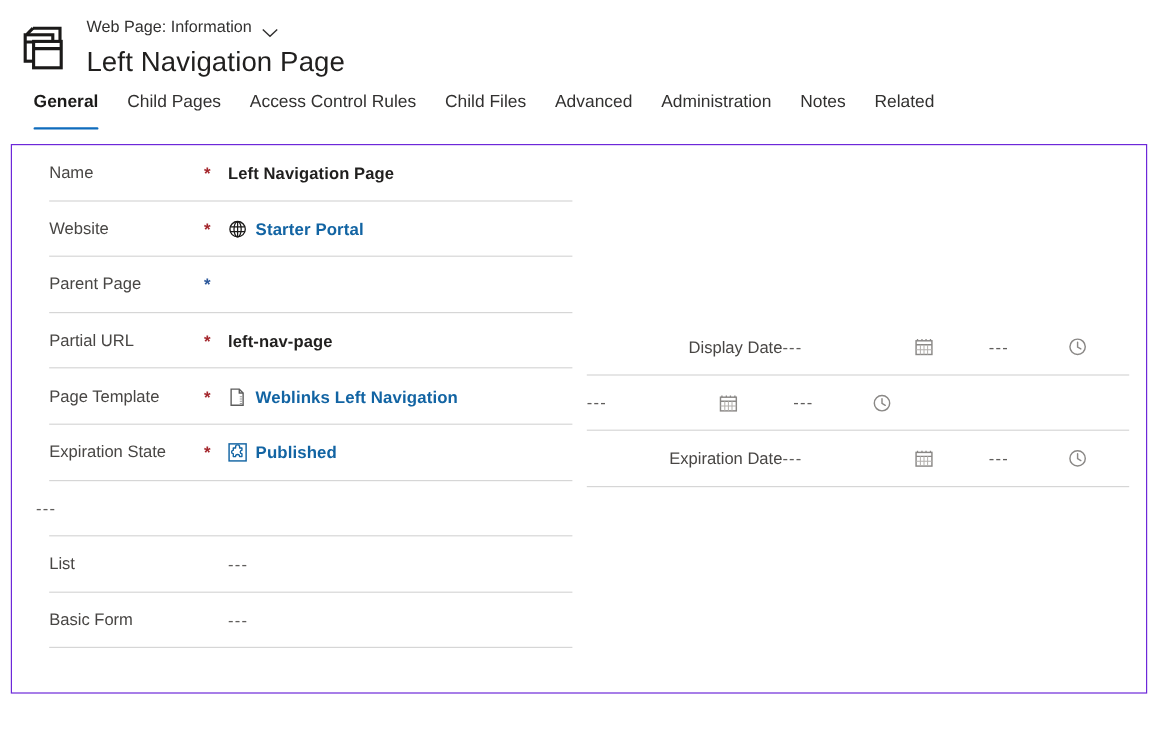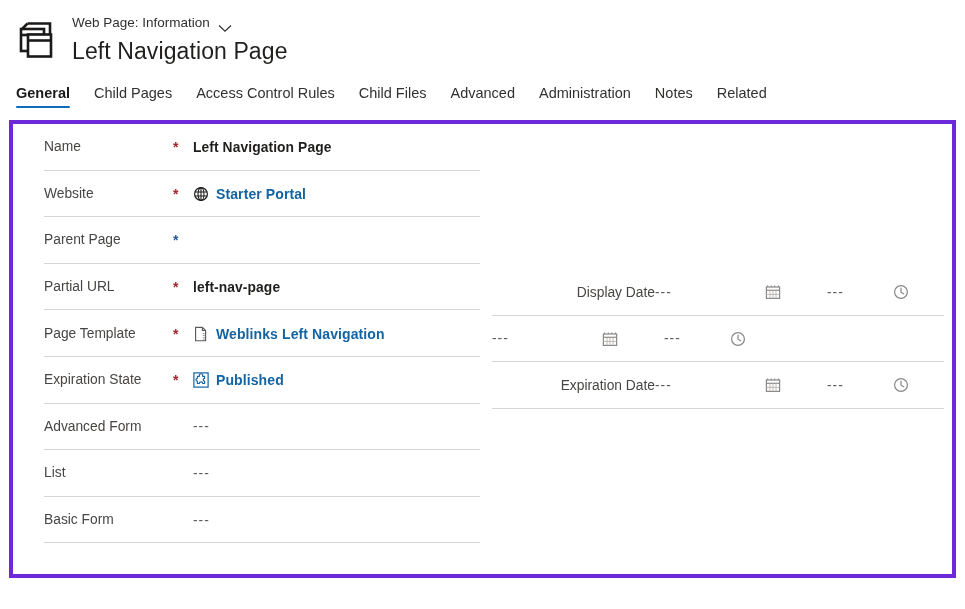--- a/index.html
+++ b/index.html
@@ -55,22 +55,21 @@
     line-height: 30px;
     color: #201f1e;
     margin-top: 4px;
     font-weight: 400;
     letter-spacing: 0.1px;
   }
 
   
   .tabs {
     display: flex;
-    align-items: flex-end;
-    padding-left: 8px;
+    padding-left: 20px;
     height: 34px;
     gap: 0px;
   }
   .tab {
     position: relative;
     font-size: 14.5px;
     color: #323130;
     padding: 0 12px 8px 12px;
     line-height: 18px;
     cursor: pointer;
@@ -89,21 +88,21 @@
     bottom: 2px;
     height: 2.5px;
     background: #0f6cbd;
     border-radius: 1px;
   }
 
   
   .card {
     position: relative;
     margin: 10px 9px 0 9px;
-    border: 4px solid #6d28d9;
+    border: 1px solid #6d28d9;
     height: 458px;
     box-sizing: border-box;
     background: #fff;
   }
   .grid {
     position: relative;
     width: 100%;
     height: 100%;
   }
 
@@ -335,21 +334,20 @@
           <div class="req">*</div>
           <div class="field-value">
             <span class="ico"><svg viewBox="0 0 16 16" width="16" height="16">
                 <rect x="0.9" y="0.9" width="14.2" height="14.2" fill="#ffffff" stroke="#1264a3" stroke-width="1.2"></rect>
                 <path d="M6.3 3.4 a1.4 1.4 0 0 1 3.4 0 v0.9 h1.9 v2.0 a1.4 1.4 0 0 0 0 2.8 v2.4 H9.7 a1.4 1.4 0 0 0-3.4 0 H4.4 V9.1 a1.4 1.4 0 0 1 0-2.8 V4.3 h1.9 z" fill="#ffffff" stroke="#1264a3" stroke-width="1.15" stroke-linejoin="round"></path>
               </svg></span>
             <span class="val-link">Published</span>
           </div>
         </div>
         <div class="row">
-          <div class="field-label">Advanced Form</div>
           <div class="req"></div>
           <div class="field-value">
             <span class="val-empty">---</span>
           </div>
         </div>
         <div class="row">
           <div class="field-label">List</div>
           <div class="req"></div>
           <div class="field-value">
             <span class="val-empty">---</span>

